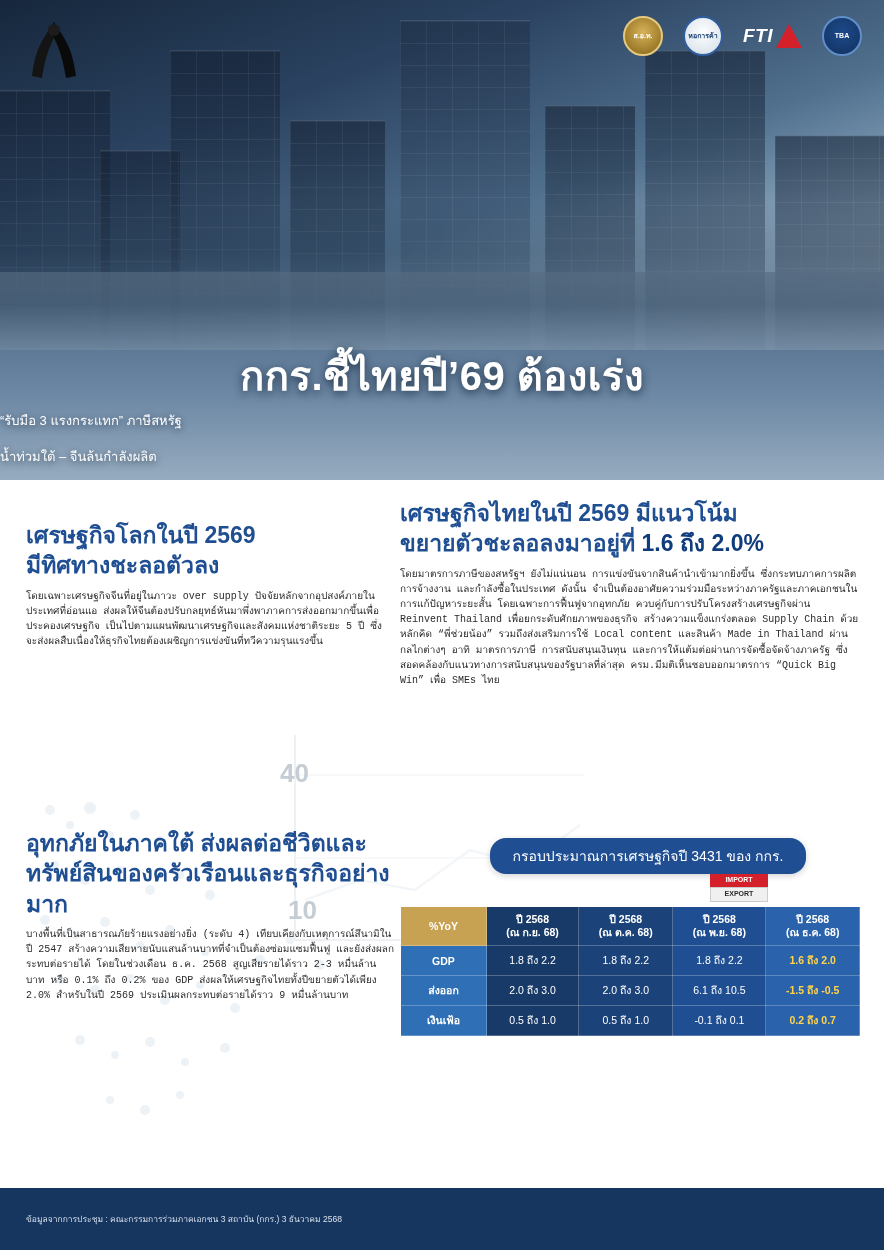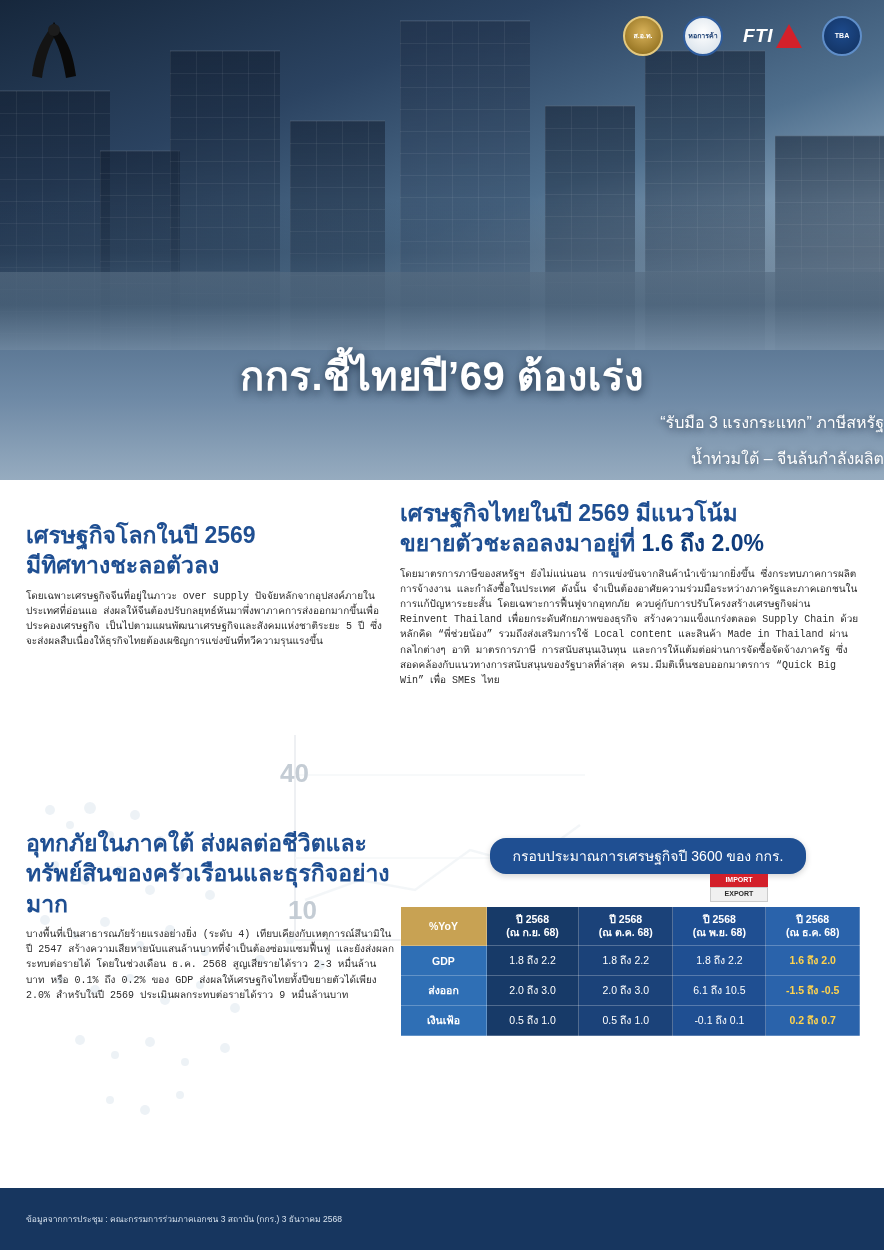--- a/index.html
+++ b/index.html
@@ -124,23 +124,23 @@
     text-align: center;
     color: #fff;
     font-size: 40px;
     font-weight: bold;
     letter-spacing: .5px;
     text-shadow: 0 3px 10px rgba(10,25,45,.75);
   }
   .sub1, .sub2 {
     position: absolute;
     left: 0; right: 0;
-    text-align: right;
+    text-align: left;
     color: #ffffff;
-    font-size: 16px;
+    font-size: 13px;
     text-shadow: 0 2px 7px rgba(10,25,45,.65);
   }
   .sub1 { top: 410px; }
   .sub2 { top: 446px; }
 
   
   .body-bg {
     position: absolute;
     top: 480px; left: 0; right: 0; bottom: 0;
     background: #ffffff;
@@ -454,21 +454,21 @@
 ขยายตัวชะลอลงมาอยู่ที่ </span><span style="color:#0f3c7c;">1.6 ถึง 2.0%</span>
     </h2>
     <p class="body-txt">โดยมาตรการภาษีของสหรัฐฯ ยังไม่แน่นอน การแข่งขันจากสินค้านำเข้ามากยิ่งขึ้น ซึ่งกระทบภาคการผลิต การจ้างงาน และกำลังซื้อในประเทศ ดังนั้น จำเป็นต้องอาศัยความร่วมมือระหว่างภาครัฐและภาคเอกชนในการแก้ปัญหาระยะสั้น โดยเฉพาะการฟื้นฟูจากอุทกภัย ควบคู่กับการปรับโครงสร้างเศรษฐกิจผ่าน Reinvent Thailand เพื่อยกระดับศักยภาพของธุรกิจ สร้างความแข็งแกร่งตลอด Supply Chain ด้วยหลักคิด “พี่ช่วยน้อง” รวมถึงส่งเสริมการใช้ Local content และสินค้า Made in Thailand ผ่านกลไกต่างๆ อาทิ มาตรการภาษี การสนับสนุนเงินทุน และการให้แต้มต่อผ่านการจัดซื้อจัดจ้างภาครัฐ ซึ่งสอดคล้องกับแนวทางการสนับสนุนของรัฐบาลที่ล่าสุด ครม.มีมติเห็นชอบออกมาตรการ “Quick Big Win” เพื่อ SMEs ไทย</p>
   </div>
 
   <div class="col-left2">
     <h2 class="head-blue">อุทกภัยในภาคใต้ ส่งผลต่อชีวิตและทรัพย์สินของครัวเรือนและธุรกิจอย่างมาก</h2>
     <p class="body-txt" style="margin-top:6px;">บางพื้นที่เป็นสาธารณภัยร้ายแรงอย่างยิ่ง (ระดับ 4) เทียบเคียงกับเหตุการณ์สึนามิในปี 2547 สร้างความเสียหายนับแสนล้านบาทที่จำเป็นต้องซ่อมแซมฟื้นฟู และยังส่งผลกระทบต่อรายได้ โดยในช่วงเดือน ธ.ค. 2568 สูญเสียรายได้ราว 2-3 หมื่นล้านบาท หรือ 0.1% ถึง 0.2% ของ GDP ส่งผลให้เศรษฐกิจไทยทั้งปีขยายตัวได้เพียง 2.0% สำหรับในปี 2569 ประเมินผลกระทบต่อรายได้ราว 9 หมื่นล้านบาท</p>
   </div>
 
-  <div class="fc-header">กรอบประมาณการเศรษฐกิจปี 3600 ของ กกร.</div>
+  <div class="fc-header">กรอบประมาณการเศรษฐกิจปี 3431 ของ กกร.</div>
 
   <div class="imex-badge">
     <div class="imp">IMPORT</div>
     <div class="exp">EXPORT</div>
   </div>
 
   <table class="fc">
     <thead>
       <tr>
         <th class="yoy">%YoY</th>

